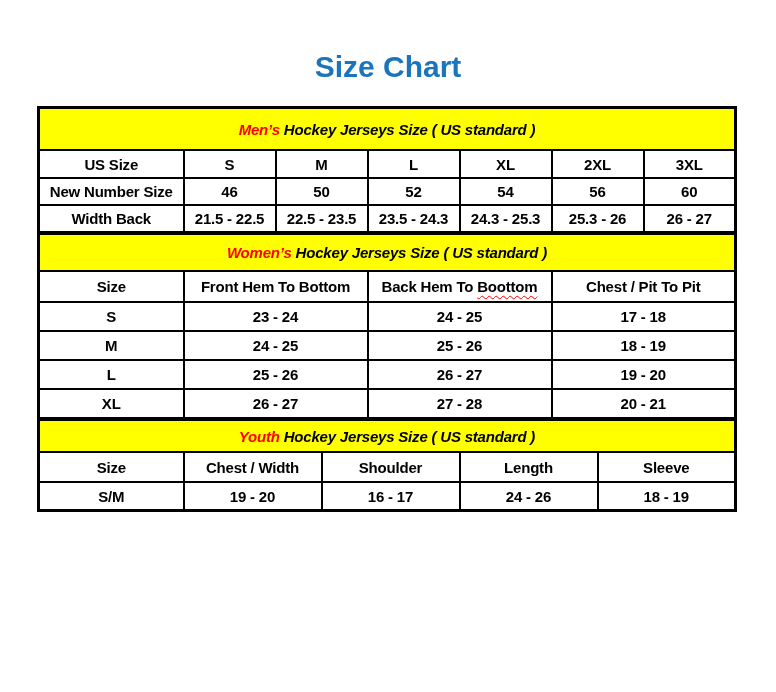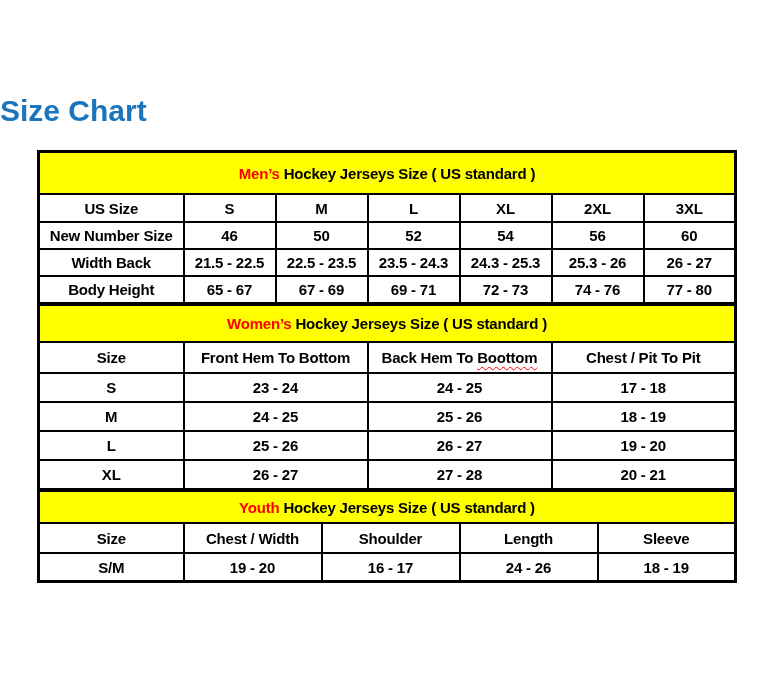--- a/index.html
+++ b/index.html
@@ -6,21 +6,22 @@
     margin: 0;
     padding: 0;
     background: #ffffff;
     width: 776px;
     height: 692px;
     overflow: hidden;
     font-family: "Liberation Sans", sans-serif;
   }
   .page-title {
     margin: 0 0 22px 0;
-    padding-top: 94px;
+    padding-top: 50px;
+    text-align: center;
     font-size: 30px;
     line-height: 34px;
     font-weight: bold;
     letter-spacing: 0px;
     color: var(--title_blue, #1B75BC);
   }
   .tables-wrap {
     width: 700px;
     margin-left: 37px;
   }
@@ -42,20 +43,21 @@
     overflow: hidden;
     white-space: nowrap;
   }
   table.mens  { border: 3px solid var(--border_black, #000000); border-bottom-width: 1px; }
   table.womens{ border-left: 3px solid var(--border_black, #000000); border-right: 3px solid var(--border_black, #000000); }
   table.youth { border: 3px solid var(--border_black, #000000); border-top-width: 1px; }
   .band th {
     background: var(--band_yellow, #FFFF00);
     font-size: 17px;
     letter-spacing: -0.1px;
+    font-style: italic;
   }
   .accent { color: var(--accent_red, #FF0000); }
   .mens   .band th { height: 38px; }
   .womens .band th { height: 33px; }
   .youth  .band th { height: 28px; }
   .mens   tr.colhead th { height: 24px; }
   .womens tr.colhead th { height: 27px; }
   .youth  tr.colhead th { height: 26px; }
   .mens   tr.data td { height: 23px; }
   .womens tr.data td { height: 25px; }
@@ -108,29 +110,20 @@
       <td>60</td>
     </tr>
     <tr class="data">
       <td>Width Back</td>
       <td>21.5 - 22.5</td>
       <td>22.5 - 23.5</td>
       <td>23.5 - 24.3</td>
       <td>24.3 - 25.3</td>
       <td>25.3 - 26</td>
       <td>26 - 27</td>
-    </tr>
-    <tr class="data">
-      <td>Body Height</td>
-      <td>65 - 67</td>
-      <td>67 - 69</td>
-      <td>69 - 71</td>
-      <td>72 - 73</td>
-      <td>74 - 76</td>
-      <td>77 - 80</td>
     </tr>
   </tbody>
     </table>
 
   <table class="size-table womens">
     <colgroup>
       <col style="width:145px">
         <col>
         <col>
         <col>

